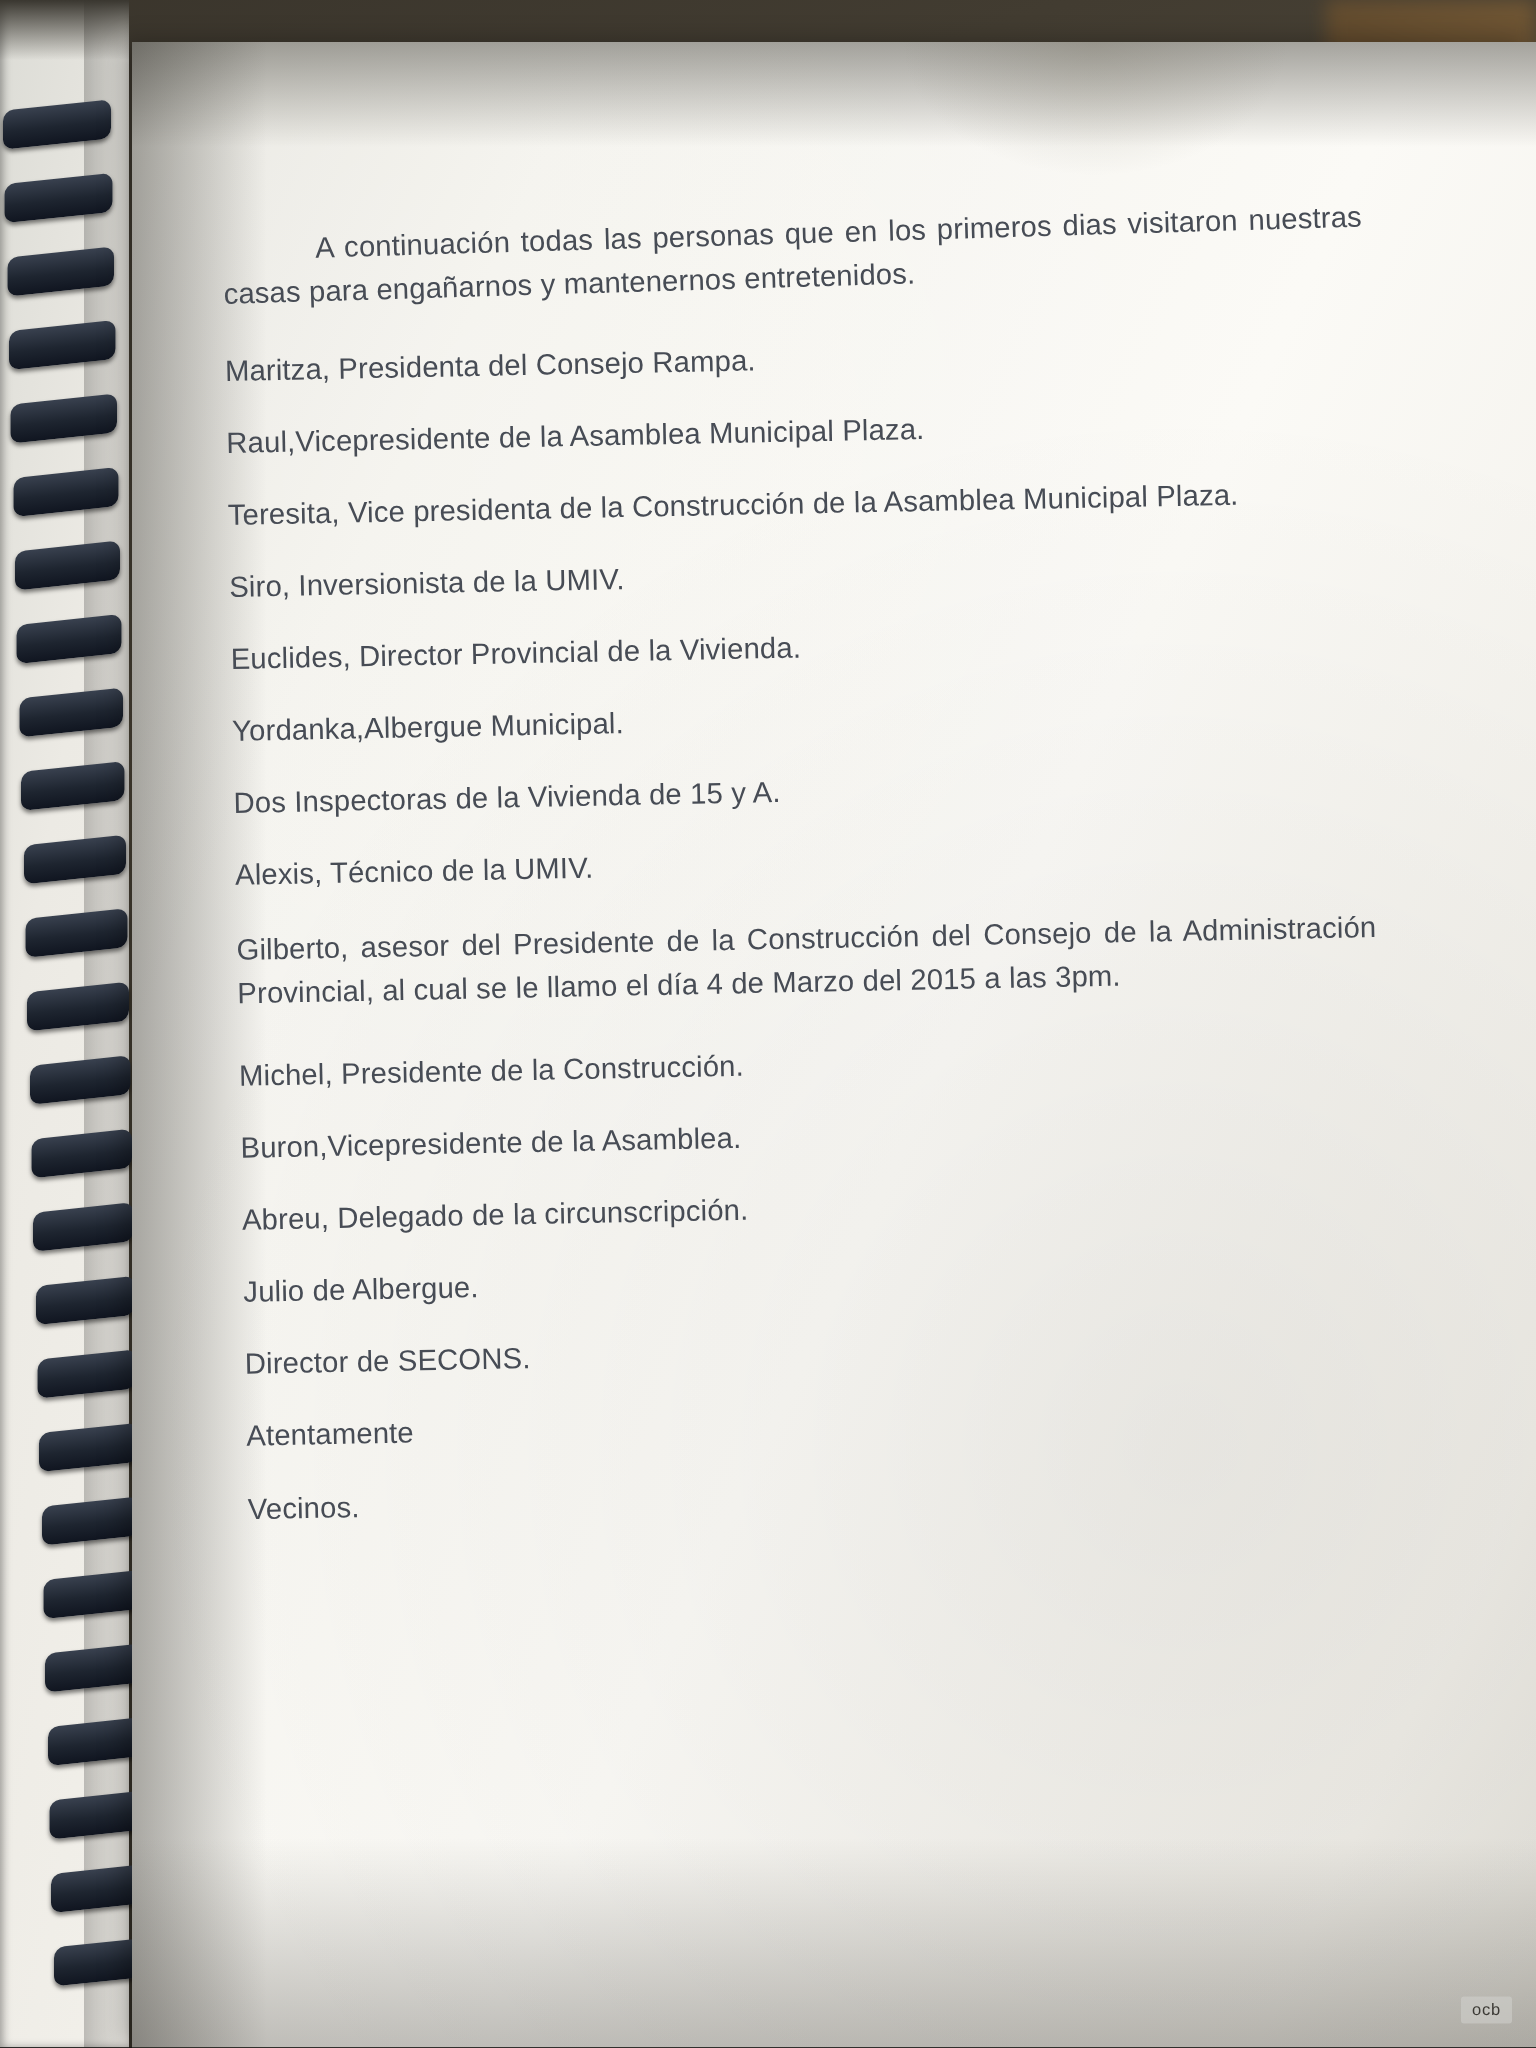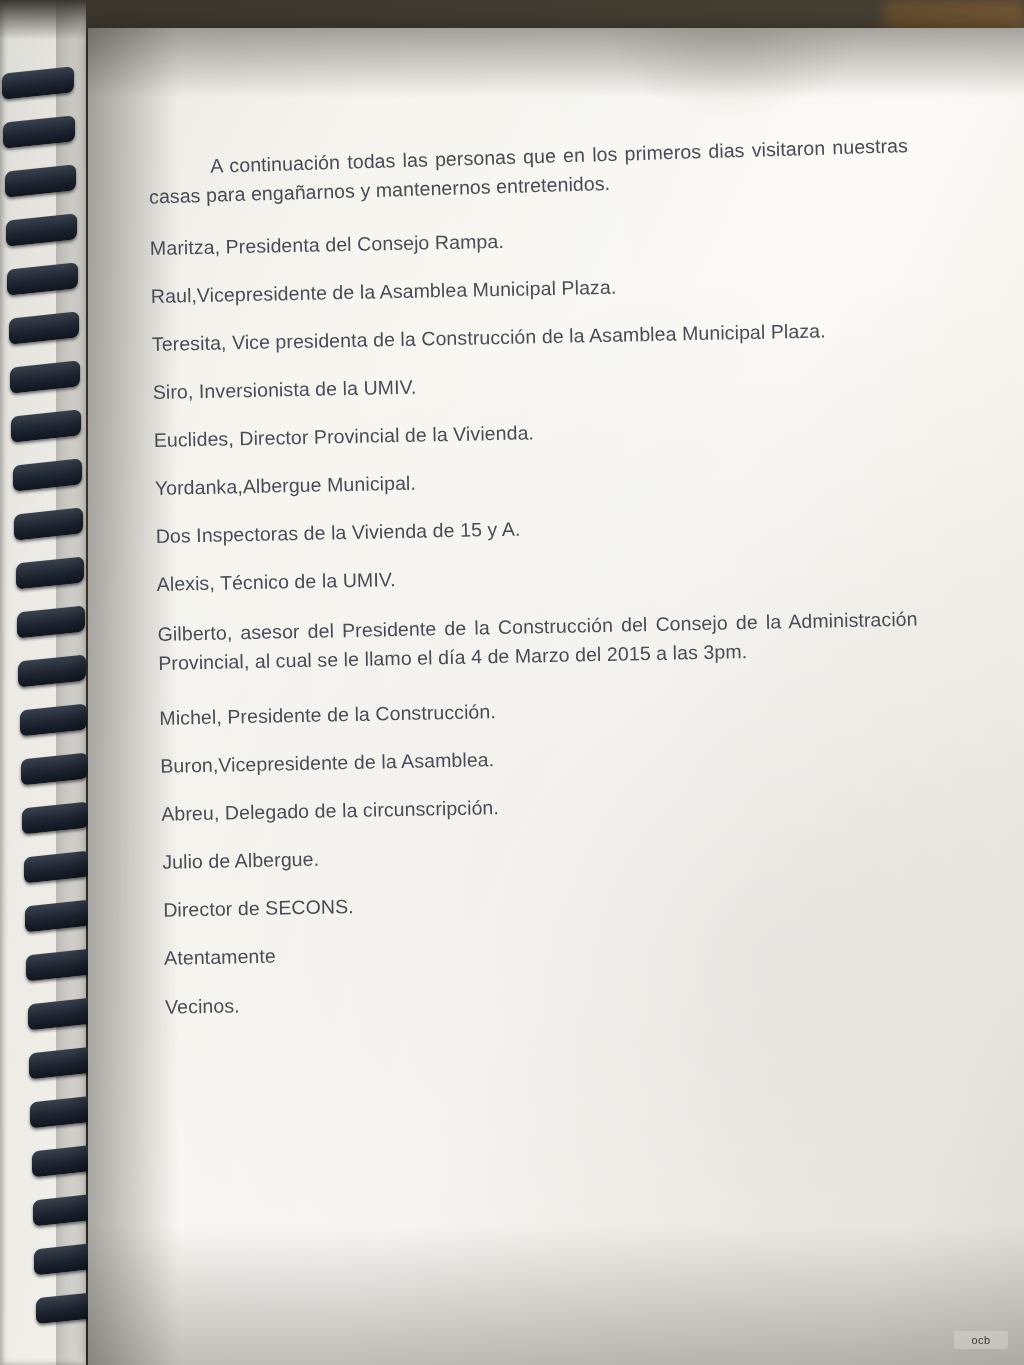--- a/index.html
+++ b/index.html
@@ -145,21 +145,21 @@
   .closing-2 {
     margin-left: 146px;
     margin-top: 26px;
   }
 
   
   .watermark {
     position: absolute;
     right: 16px;
     bottom: 16px;
-    width: 54px;
+    width: 34px;
     height: 18px;
     background: rgba(210,210,205,.55);
     border-radius: 2px;
     color: #3c3a35;
     font-size: 11px;
     line-height: 18px;
     text-align: center;
     letter-spacing: .5px;
   }
 

